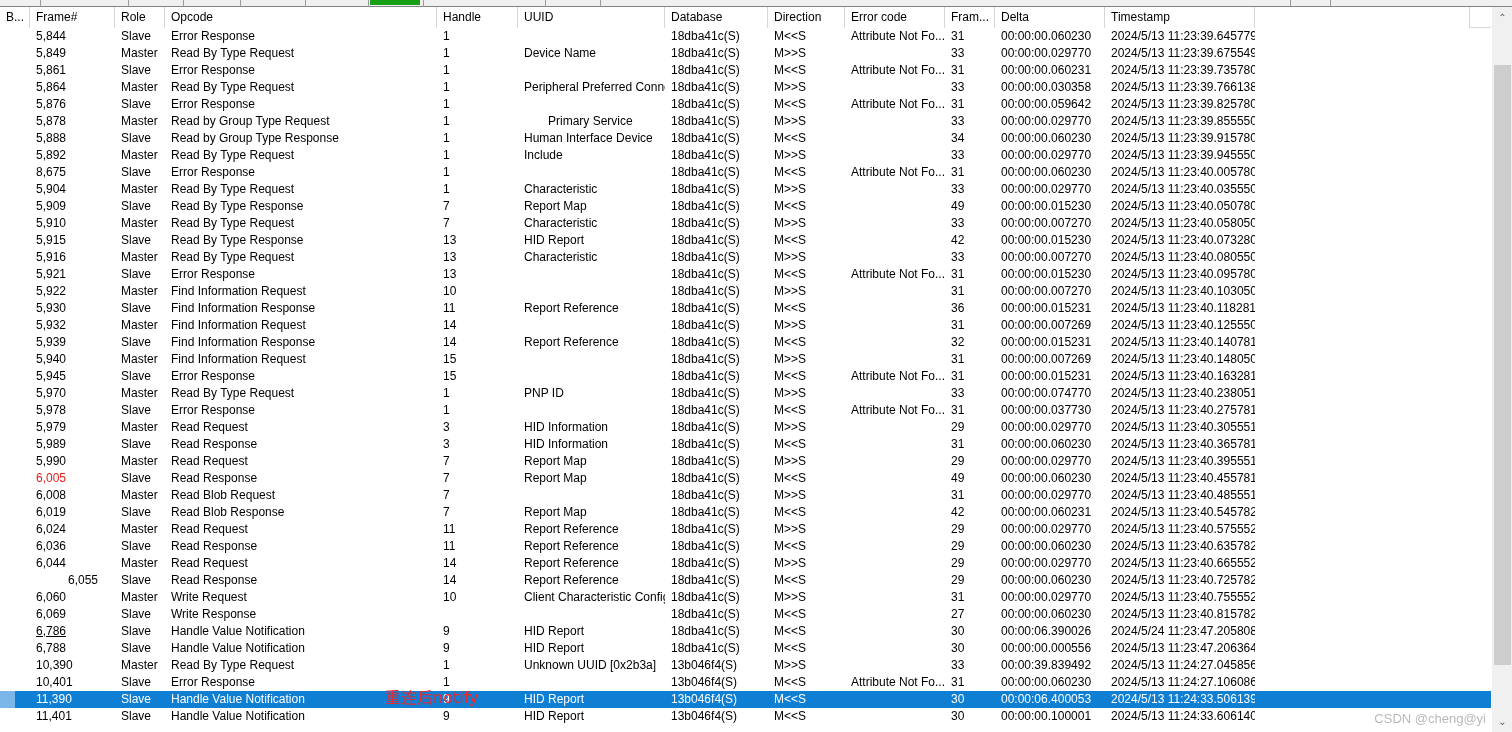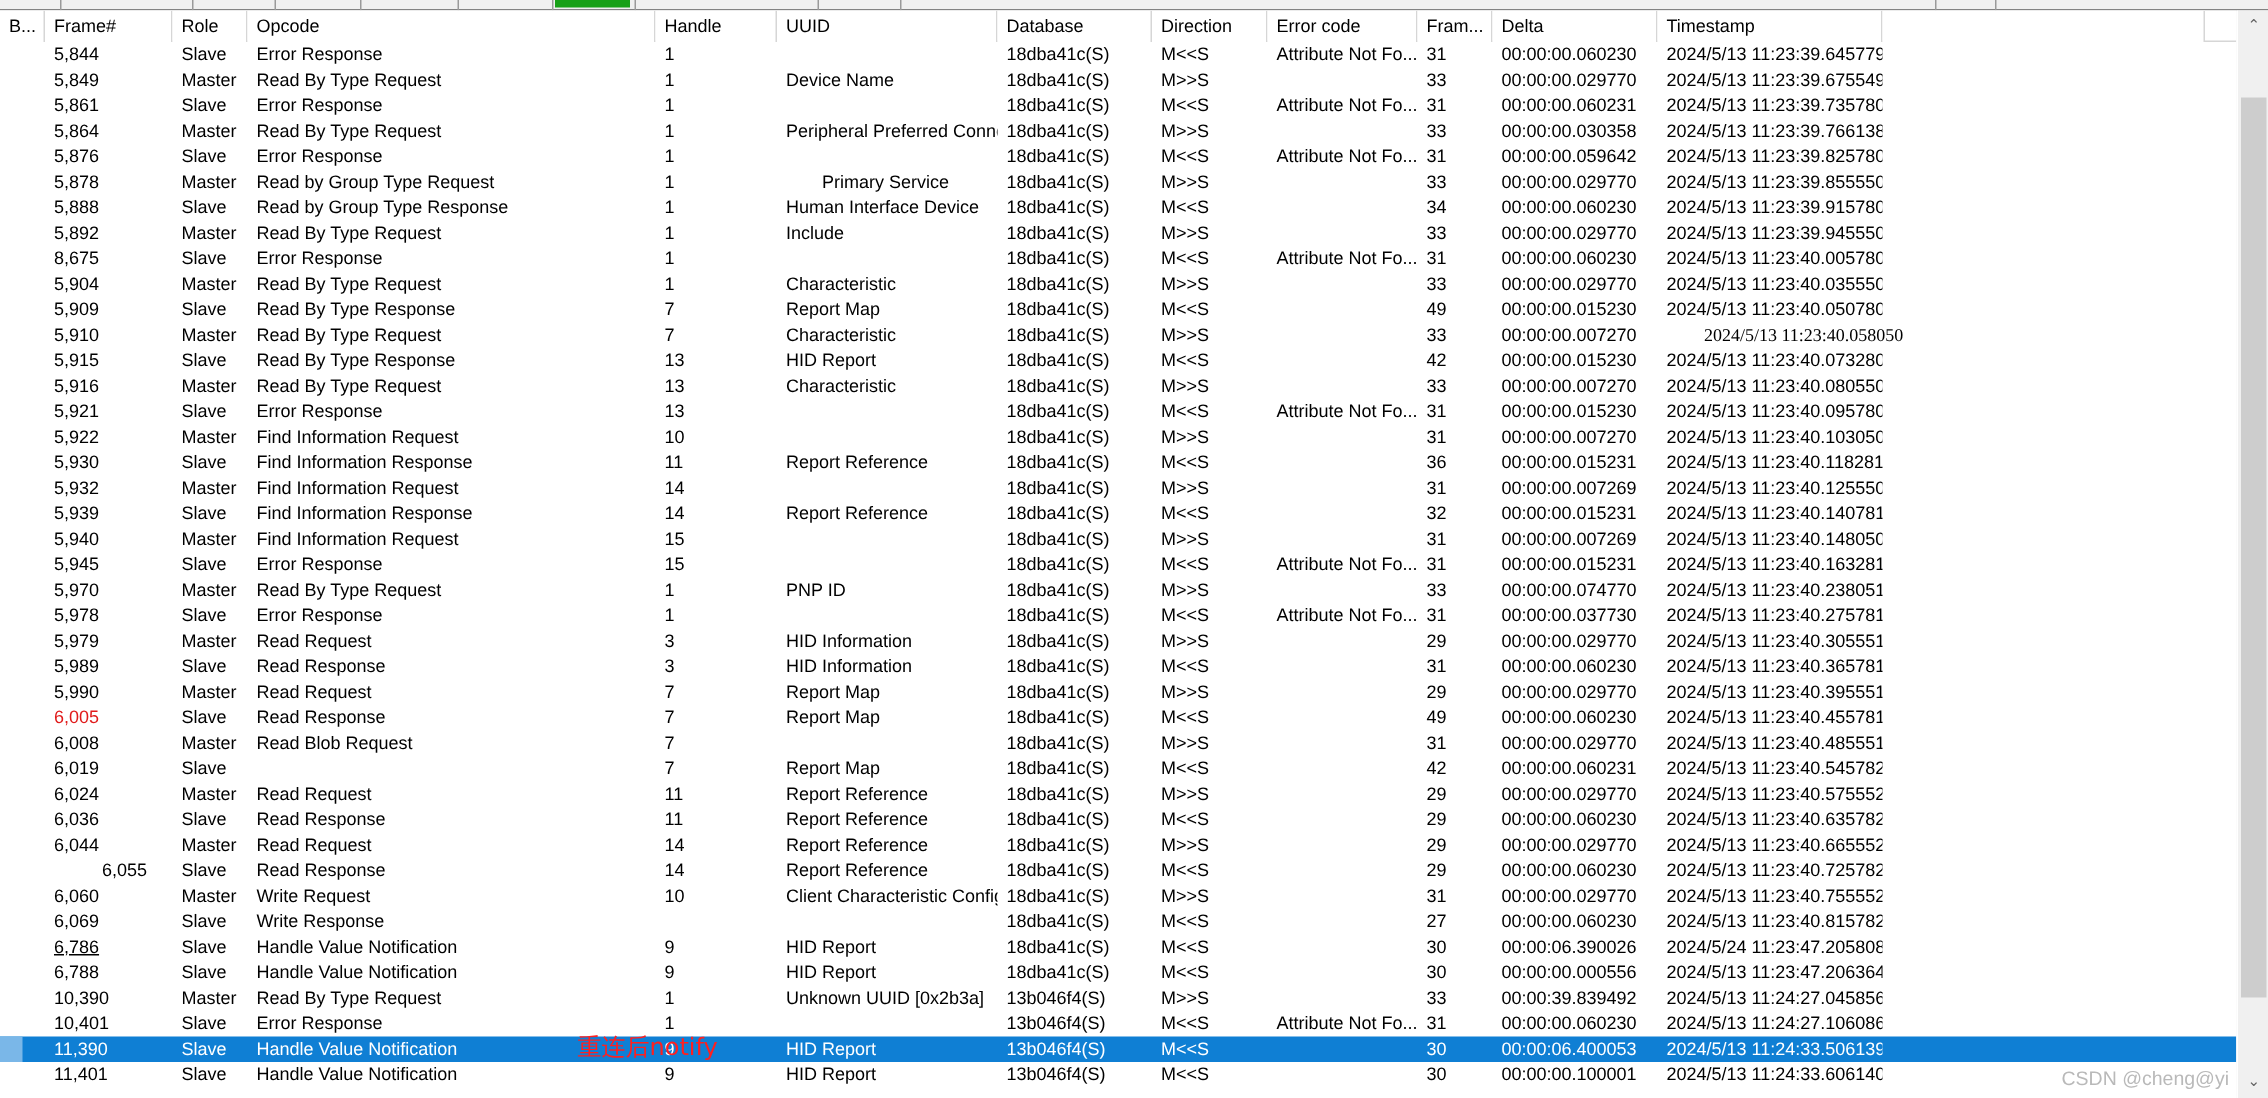--- a/index.html
+++ b/index.html
@@ -326,21 +326,21 @@
           <div class="cell" style="left: 30px; width: 85px;">5,910</div>
           <div class="cell" style="left: 115px; width: 50px;">Master</div>
           <div class="cell" style="left: 165px; width: 272px;">Read By Type Request</div>
           <div class="cell" style="left: 437px; width: 81px;">7</div>
           <div class="cell" style="left: 518px; width: 147px;">Characteristic</div>
           <div class="cell" style="left: 665px; width: 103px;">18dba41c(S)</div>
           <div class="cell" style="left: 768px; width: 77px;">M&gt;&gt;S</div>
           <div class="cell" style="left: 845px; width: 100px;"></div>
           <div class="cell" style="left: 945px; width: 50px;">33</div>
           <div class="cell" style="left: 995px; width: 110px;">00:00:00.007270</div>
-          <div class="cell" style="left: 1130px; width: 150px; font-family: Liberation Serif, serif;">2024/5/13 11:23:40.058050</div>
+          <div class="cell" style="left: 1105px; width: 150px;">2024/5/13 11:23:40.058050</div>
         </div>
         <div class="row">
           <div class="cell" style="left: 0px; width: 30px;"></div>
           <div class="cell" style="left: 30px; width: 85px;">5,915</div>
           <div class="cell" style="left: 115px; width: 50px;">Slave</div>
           <div class="cell" style="left: 165px; width: 272px;">Read By Type Response</div>
           <div class="cell" style="left: 437px; width: 81px;">13</div>
           <div class="cell" style="left: 518px; width: 147px;">HID Report</div>
           <div class="cell" style="left: 665px; width: 103px;">18dba41c(S)</div>
           <div class="cell" style="left: 768px; width: 77px;">M&lt;&lt;S</div>
@@ -556,20 +556,21 @@
           <div class="cell" style="left: 768px; width: 77px;">M&gt;&gt;S</div>
           <div class="cell" style="left: 845px; width: 100px;"></div>
           <div class="cell" style="left: 945px; width: 50px;">31</div>
           <div class="cell" style="left: 995px; width: 110px;">00:00:00.029770</div>
           <div class="cell" style="left: 1105px; width: 150px;">2024/5/13 11:23:40.485551</div>
         </div>
         <div class="row">
           <div class="cell" style="left: 0px; width: 30px;"></div>
           <div class="cell" style="left: 30px; width: 85px;">6,019</div>
           <div class="cell" style="left: 115px; width: 50px;">Slave</div>
+          <div class="cell" style="left: 165px; width: 272px;">Read Blob Response</div>
           <div class="cell" style="left: 437px; width: 81px;">7</div>
           <div class="cell" style="left: 518px; width: 147px;">Report Map</div>
           <div class="cell" style="left: 665px; width: 103px;">18dba41c(S)</div>
           <div class="cell" style="left: 768px; width: 77px;">M&lt;&lt;S</div>
           <div class="cell" style="left: 845px; width: 100px;"></div>
           <div class="cell" style="left: 945px; width: 50px;">42</div>
           <div class="cell" style="left: 995px; width: 110px;">00:00:00.060231</div>
           <div class="cell" style="left: 1105px; width: 150px;">2024/5/13 11:23:40.545782</div>
         </div>
         <div class="row">

